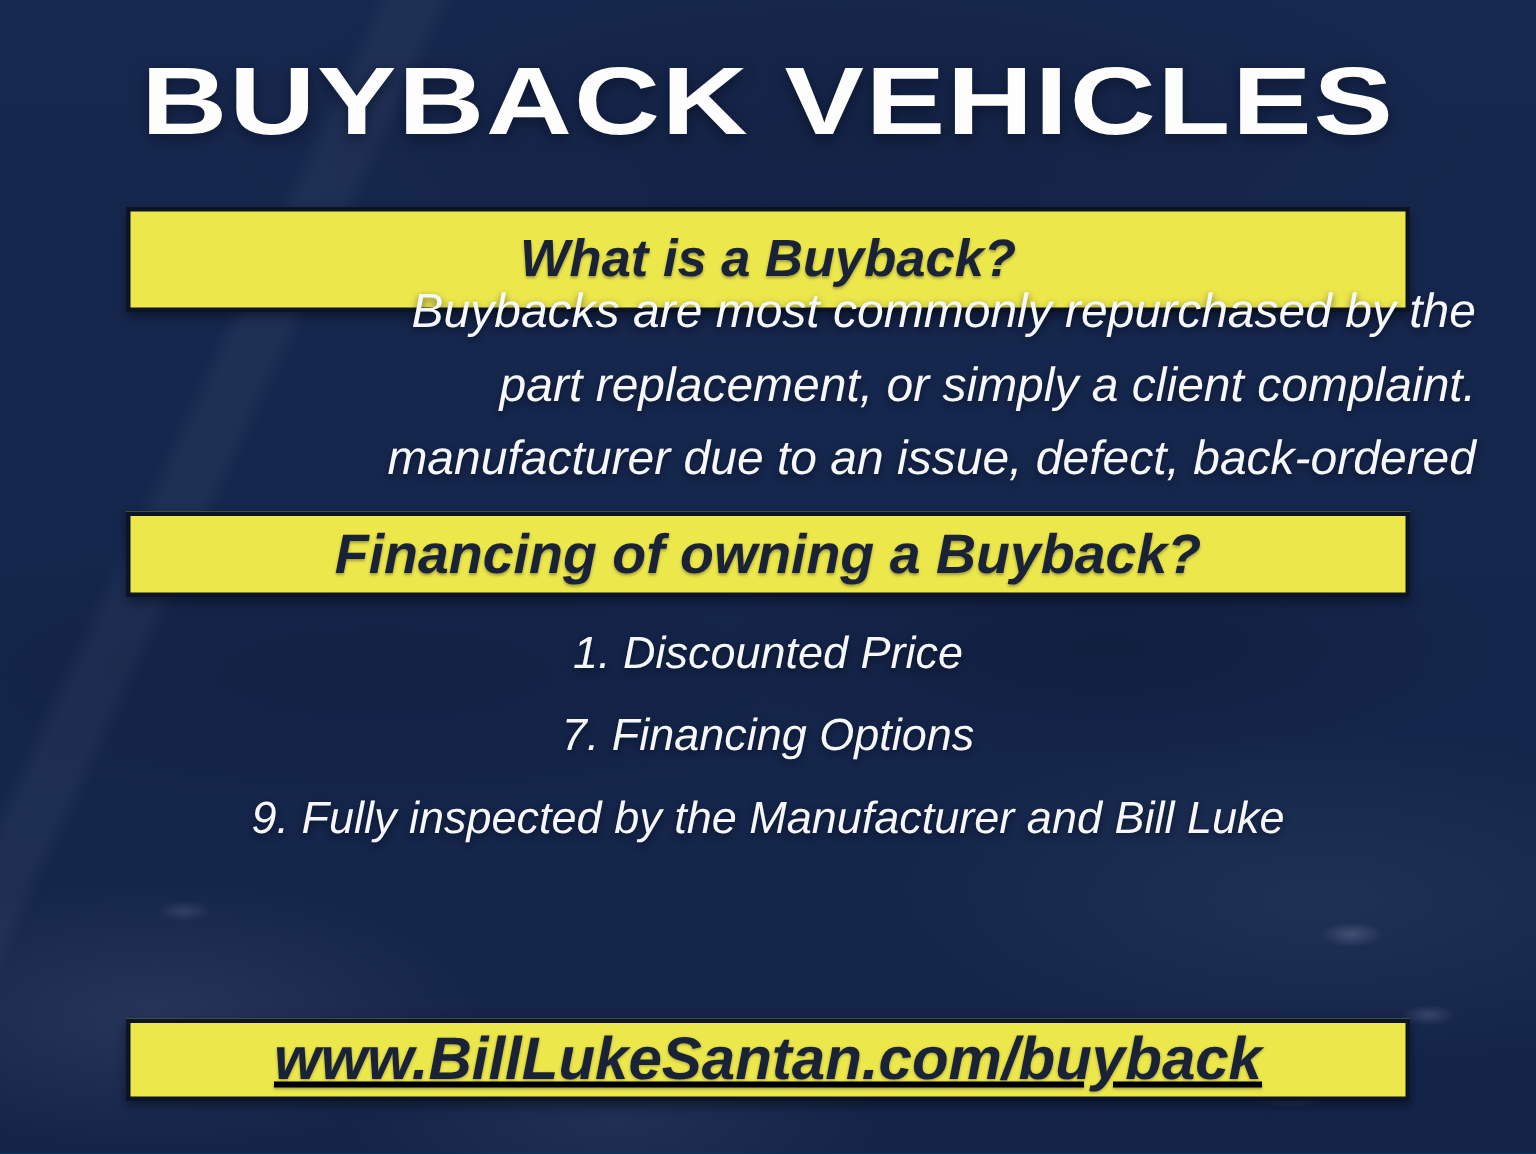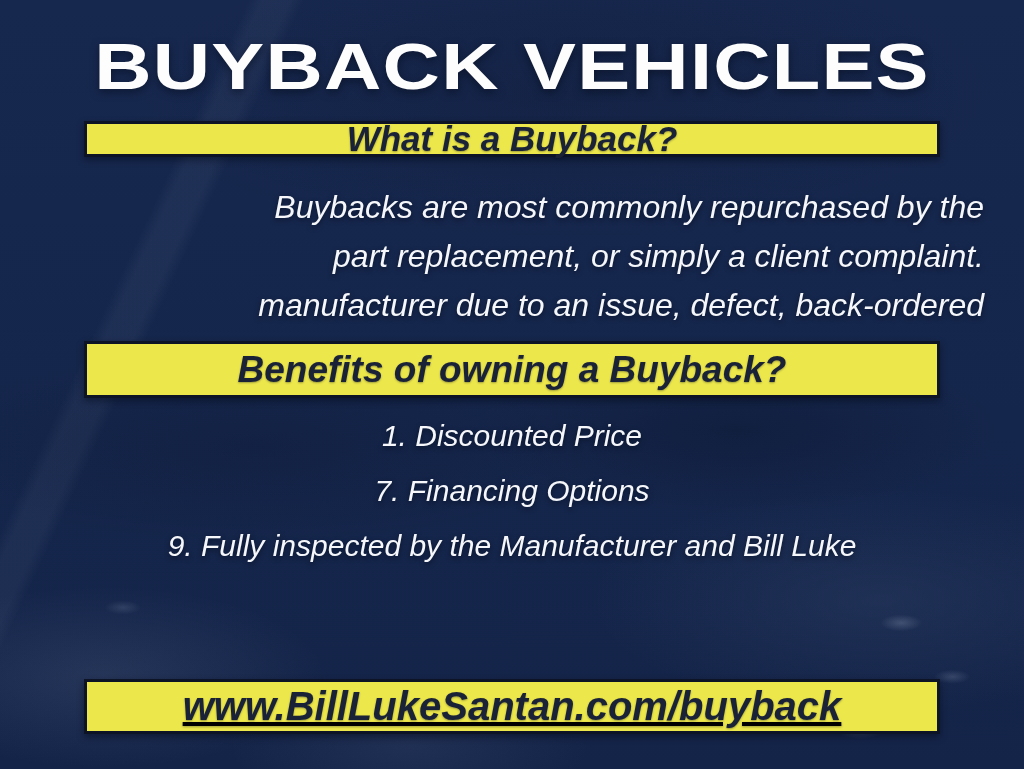--- a/index.html
+++ b/index.html
@@ -63,21 +63,21 @@
     justify-content: center;
     box-shadow: 0 3px 7px rgba(3,7,18,0.45);
   }
   .bar-text {
     font-style: italic;
     font-weight: bold;
     color: #1a2238;
     text-shadow: 0 1px 2px rgba(12,18,38,0.35);
     white-space: nowrap;
   }
-  .bar-what     { top: 121px; height: 36px; justify-content: center; }
+  .bar-what     { top: 138px; height: 70px; justify-content: center; }
   .bar-what .bar-text     { font-size: 35px; }
   .bar-benefits { top: 341px; height: 57px; }
   .bar-benefits .bar-text { font-size: 37px; }
   .bar-url      { top: 679px; height: 55px; text-decoration: underline; }
   .bar-url .bar-text      { font-size: 40px; }
 
   .intro-paragraph {
     position: absolute;
     top: 183px;
     left: 40px;
@@ -116,21 +116,21 @@
     <span class="bar-text">What is a Buyback?</span>
   </div>
 
   <div class="intro-paragraph">
     <div>Buybacks are most commonly repurchased by the</div>
     <div>part replacement, or simply a client complaint.</div>
     <div>manufacturer due to an issue, defect, back-ordered</div>
   </div>
 
   <div class="bar bar-benefits">
-    <span class="bar-text">Benefits of owning a Buyback?</span>
+    <span class="bar-text">Financing of owning a Buyback?</span>
   </div>
 
   <div class="benefits-list">
     <div class="list-item">
       <div>1. Discounted Price</div>
     </div>
     <div class="list-item">
       <div>7. Financing Options</div>
     </div>
     <div class="list-item">

